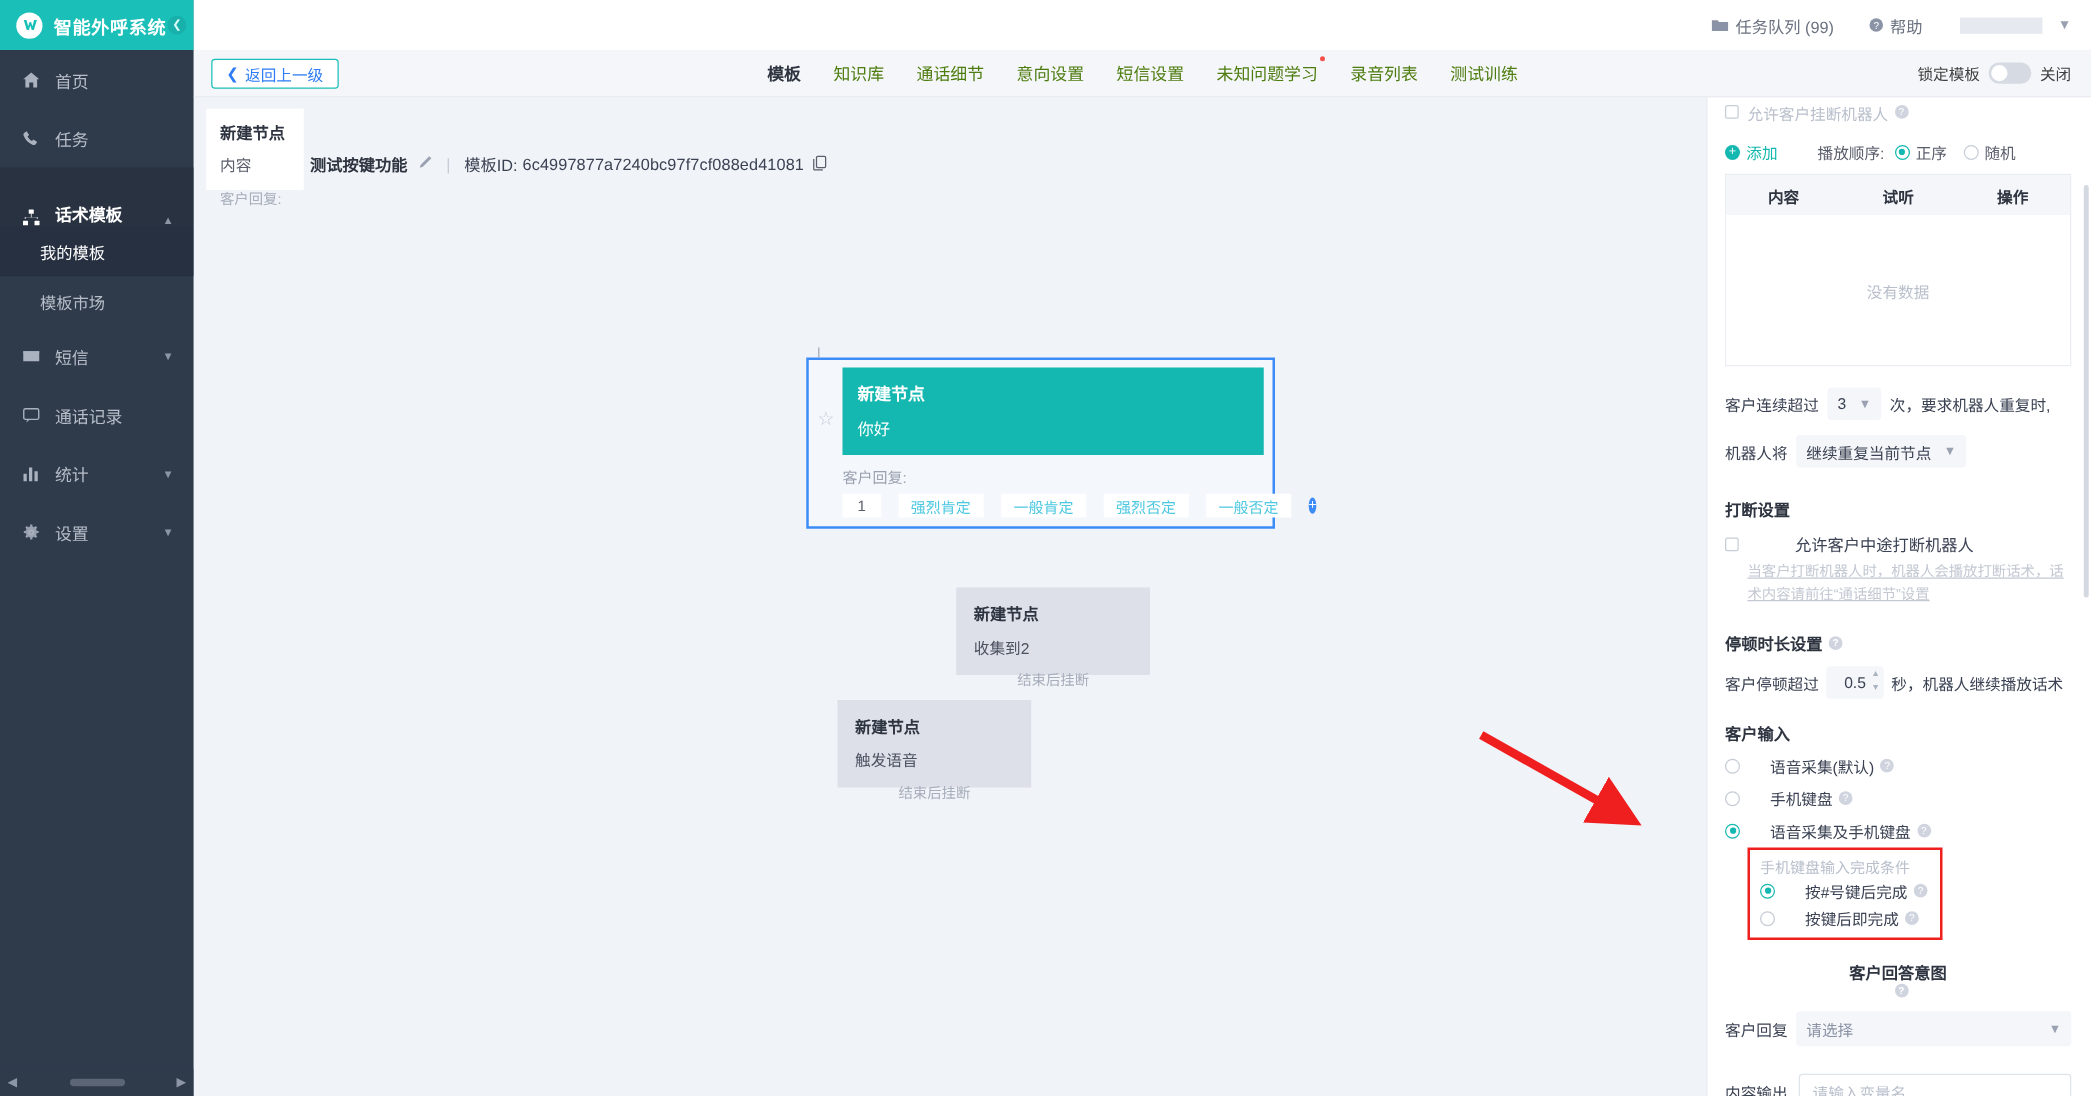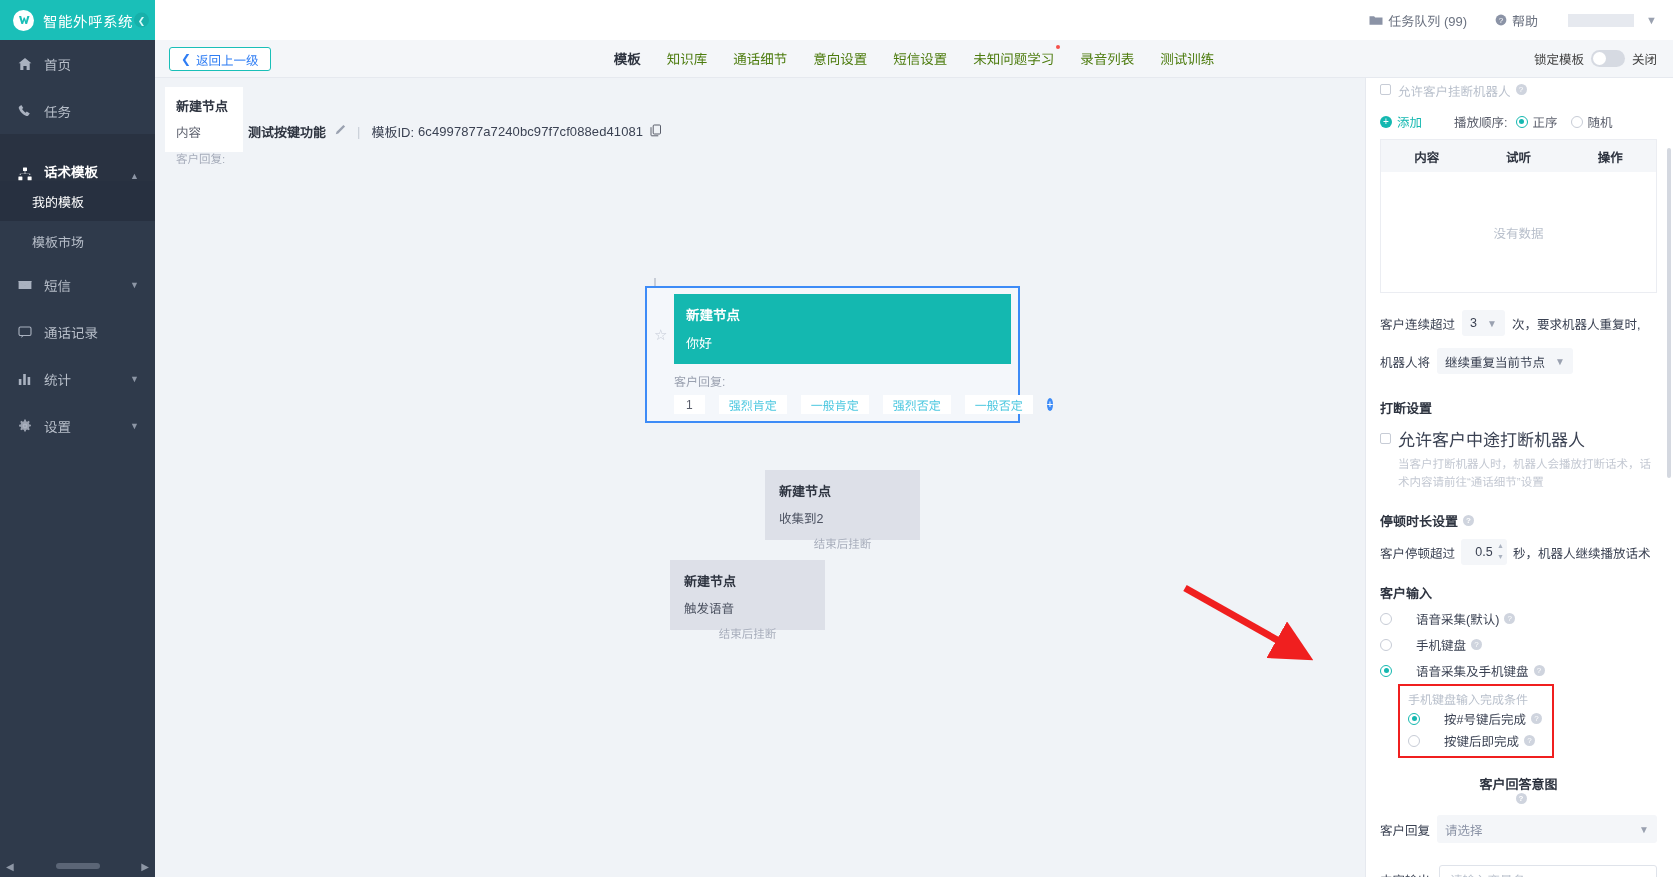--- a/index.html
+++ b/index.html
@@ -27,21 +27,21 @@
     display: flex; align-items: center; padding-left: 13px;
     position: relative;
   }
   .brand-logo {
     width: 21px; height: 21px; border-radius: 50%;
     background: #ffffff; display: flex; align-items: center; justify-content: center;
     flex: none;
   }
   .brand-logo svg { display: block; }
   .brand-title {
-    color: #ffffff; font-size: 14.5px; font-weight: normal;
+    color: #ffffff; font-size: 14.5px; font-weight: bold;
     margin-left: 9px; letter-spacing: .5px;
   }
   .brand-collapse {
     position: absolute; right: 6px; top: 50%; transform: translateY(-50%);
     width: 15px; height: 15px; border-radius: 50%;
     background: #17b0aa; color: #d9fbf9;
     font-size: 9px; display: flex; align-items: center; justify-content: center;
   }
 
   .nav { padding-top: 0; }
@@ -241,23 +241,23 @@
   .sec-title { font-weight: bold; color: #2e3440; font-size: 13px; margin-top: 24px; display: flex; align-items: center; }
   .qmark {
     width: 11px; height: 11px; border-radius: 50%; background: #cfd4de;
     color: #ffffff; font-size: 8px; line-height: 11px; text-align: center;
     margin-left: 5px; display: inline-block; cursor: pointer;
   }
   .chk {
     width: 11px; height: 11px; border: 1px solid #c7ccd6; background: #ffffff;
     border-radius: 2px; flex: none; cursor: pointer;
   }
-  .chk-row { display: flex; align-items: center; margin-top: 9px; font-size: 17px; color: #3b4253; }
+  .chk-row { display: flex; align-items: center; margin-top: 9px; font-size: 13px; color: #3b4253; gap: 38px; }
   .chk-row .t { margin-left: 7px; }
-  .hint { color: #c3c8d2; font-size: 11.5px; line-height: 18px; margin-left: 18px; margin-top: 4px; }
+  .hint { color: #c3c8d2; font-size: 11.5px; line-height: 18px; margin-left: 18px; margin-top: 4px; text-decoration: underline; }
 
   .stepper {
     width: 46px; height: 26px; background: #f4f6f9; border-radius: 3px;
     margin: 0 6px; position: relative; display: flex; align-items: center;
     justify-content: center; font-size: 12.5px; color: #3b4253;
   }
   .stepper .arrows {
     position: absolute; right: 3px; top: 1px; display: flex;
     flex-direction: column; color: #aab2c0; font-size: 7px; line-height: 11px;
   }

